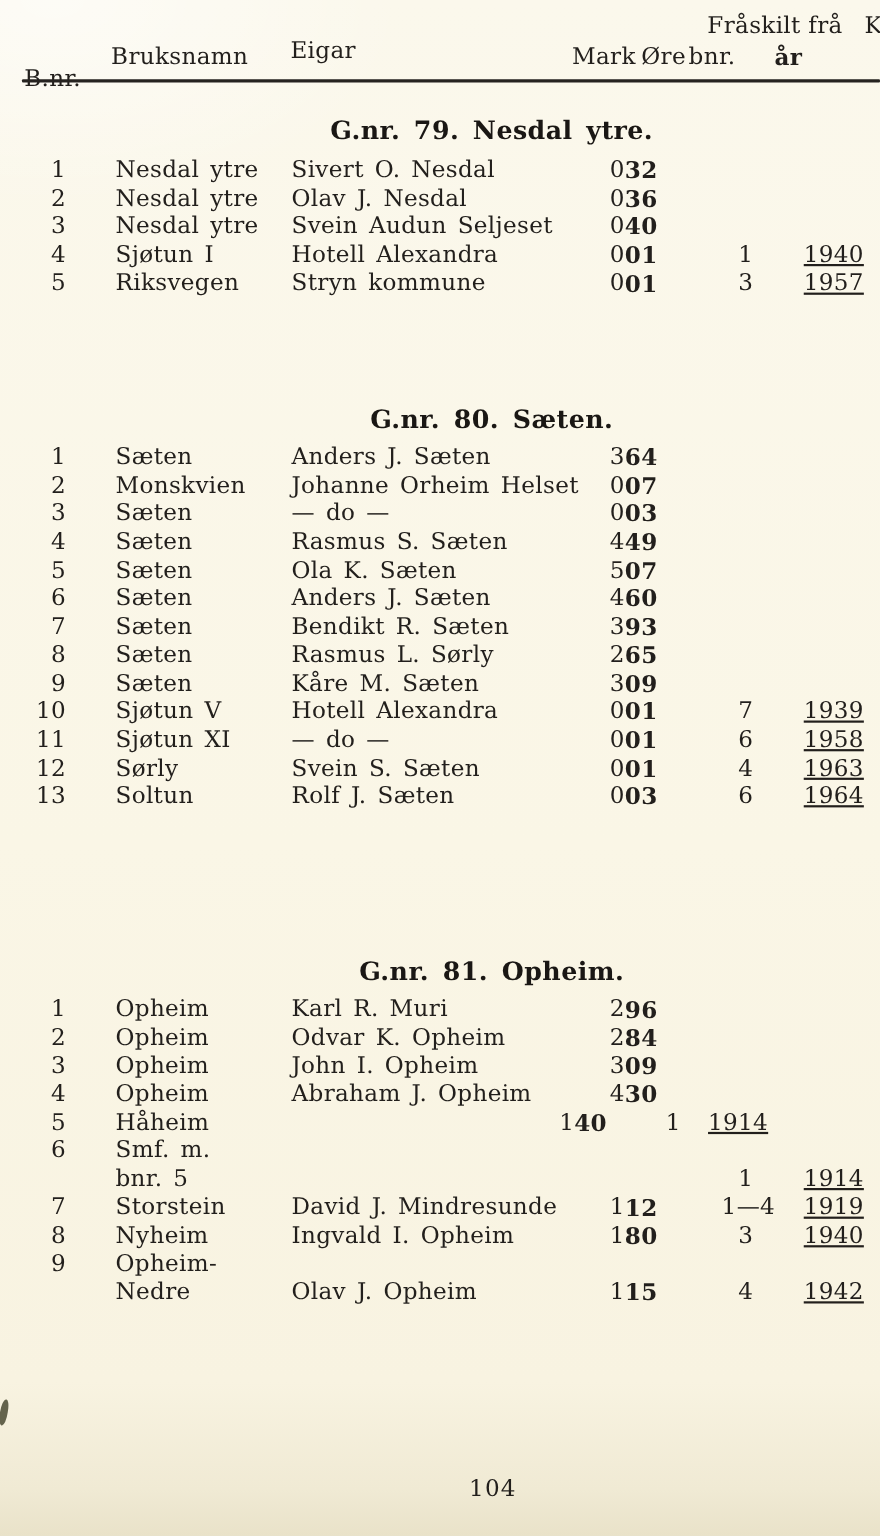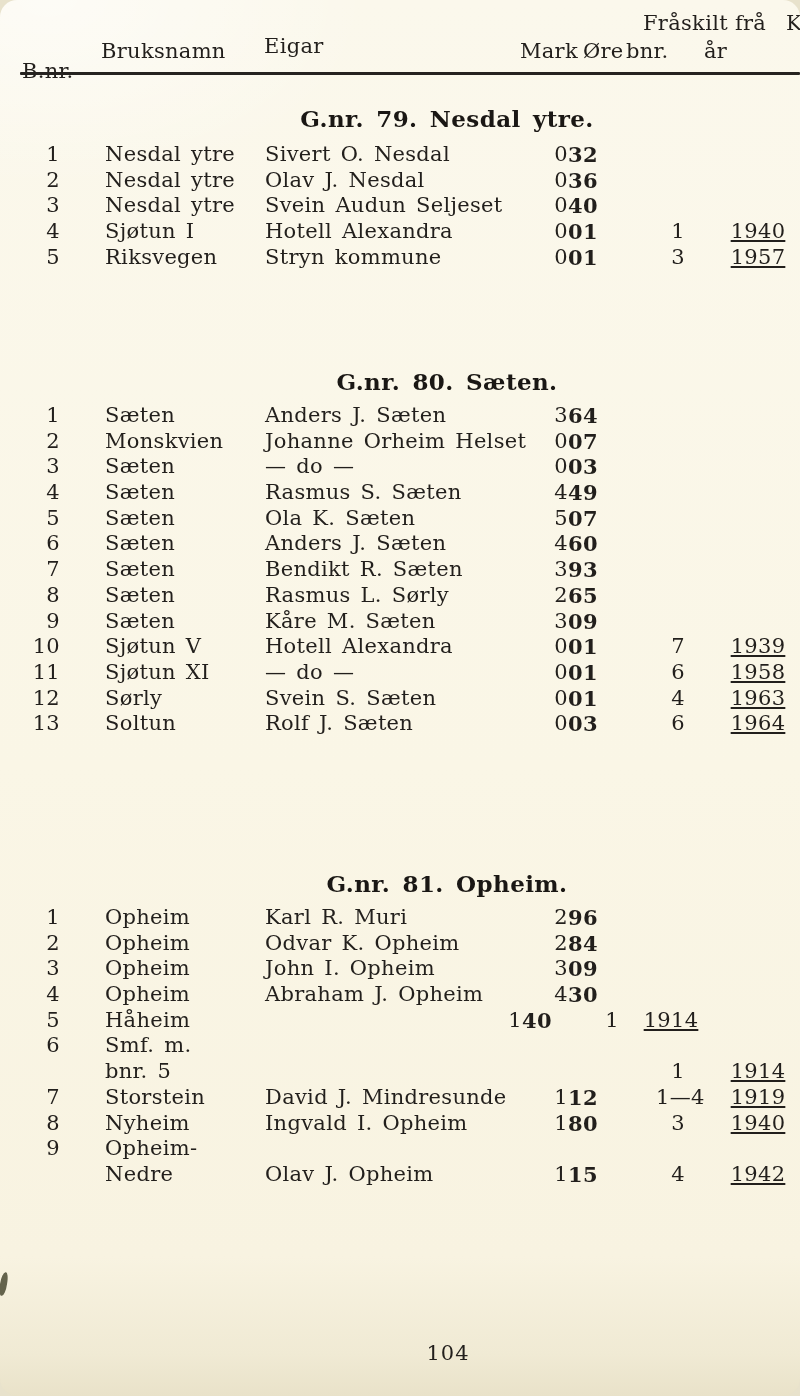--- a/index.html
+++ b/index.html
@@ -6,32 +6,31 @@
   html,body { background:#e8e2cc; }
   .page {
     position:relative;
     width:800px; height:1396px;
     overflow:hidden;
     font-family:"DejaVu Serif","Liberation Serif",serif;
     color:#221f1c;
     background:
       radial-gradient(ellipse 520px 300px at 6% 0%, rgba(255,255,255,0.55), rgba(255,255,255,0) 62%),
       linear-gradient(180deg, #fbf8ec 0%, #faf6e6 55%, #f8f3e1 90%, #f0ead4 97%, #e9e2c9 100%);
-    border-radius: 17px;
   }
   .h { position:absolute; font-size:21px; letter-spacing:0.3px; white-space:nowrap; }
   .fraskilt { left:643px; top:11px; }
   .edgek    { left:786px; top:11px; }
   .hc0 { left:22px;  top:39px;margin-top:20px; }
   .hc1 { left:101px; top:39px; }
   .hc2 { left:264px; top:24px;margin-top:10px; }
   .hc3 { left:520px; top:39px; }
   .hc4 { left:583px; top:39px; }
   .hc5 { left:626px; top:39px; }
-  .hc6 { left:704px; top:39px; }
+  .hc6 { left:704px; top:39px;font-weight:bold; }
   .rule {
     position:absolute; left:20px; right:0; top:72px; height:3px;
     background:#262320; border-radius:1px;
   }
   .gnr-heading {
     position:absolute; left:0; width:800px; text-align:center;
     transform:translateX(47px);
     font-size:23px; font-weight:bold; color:#1a1714;
     letter-spacing:0.4px; word-spacing:4px; white-space:nowrap;
   }

